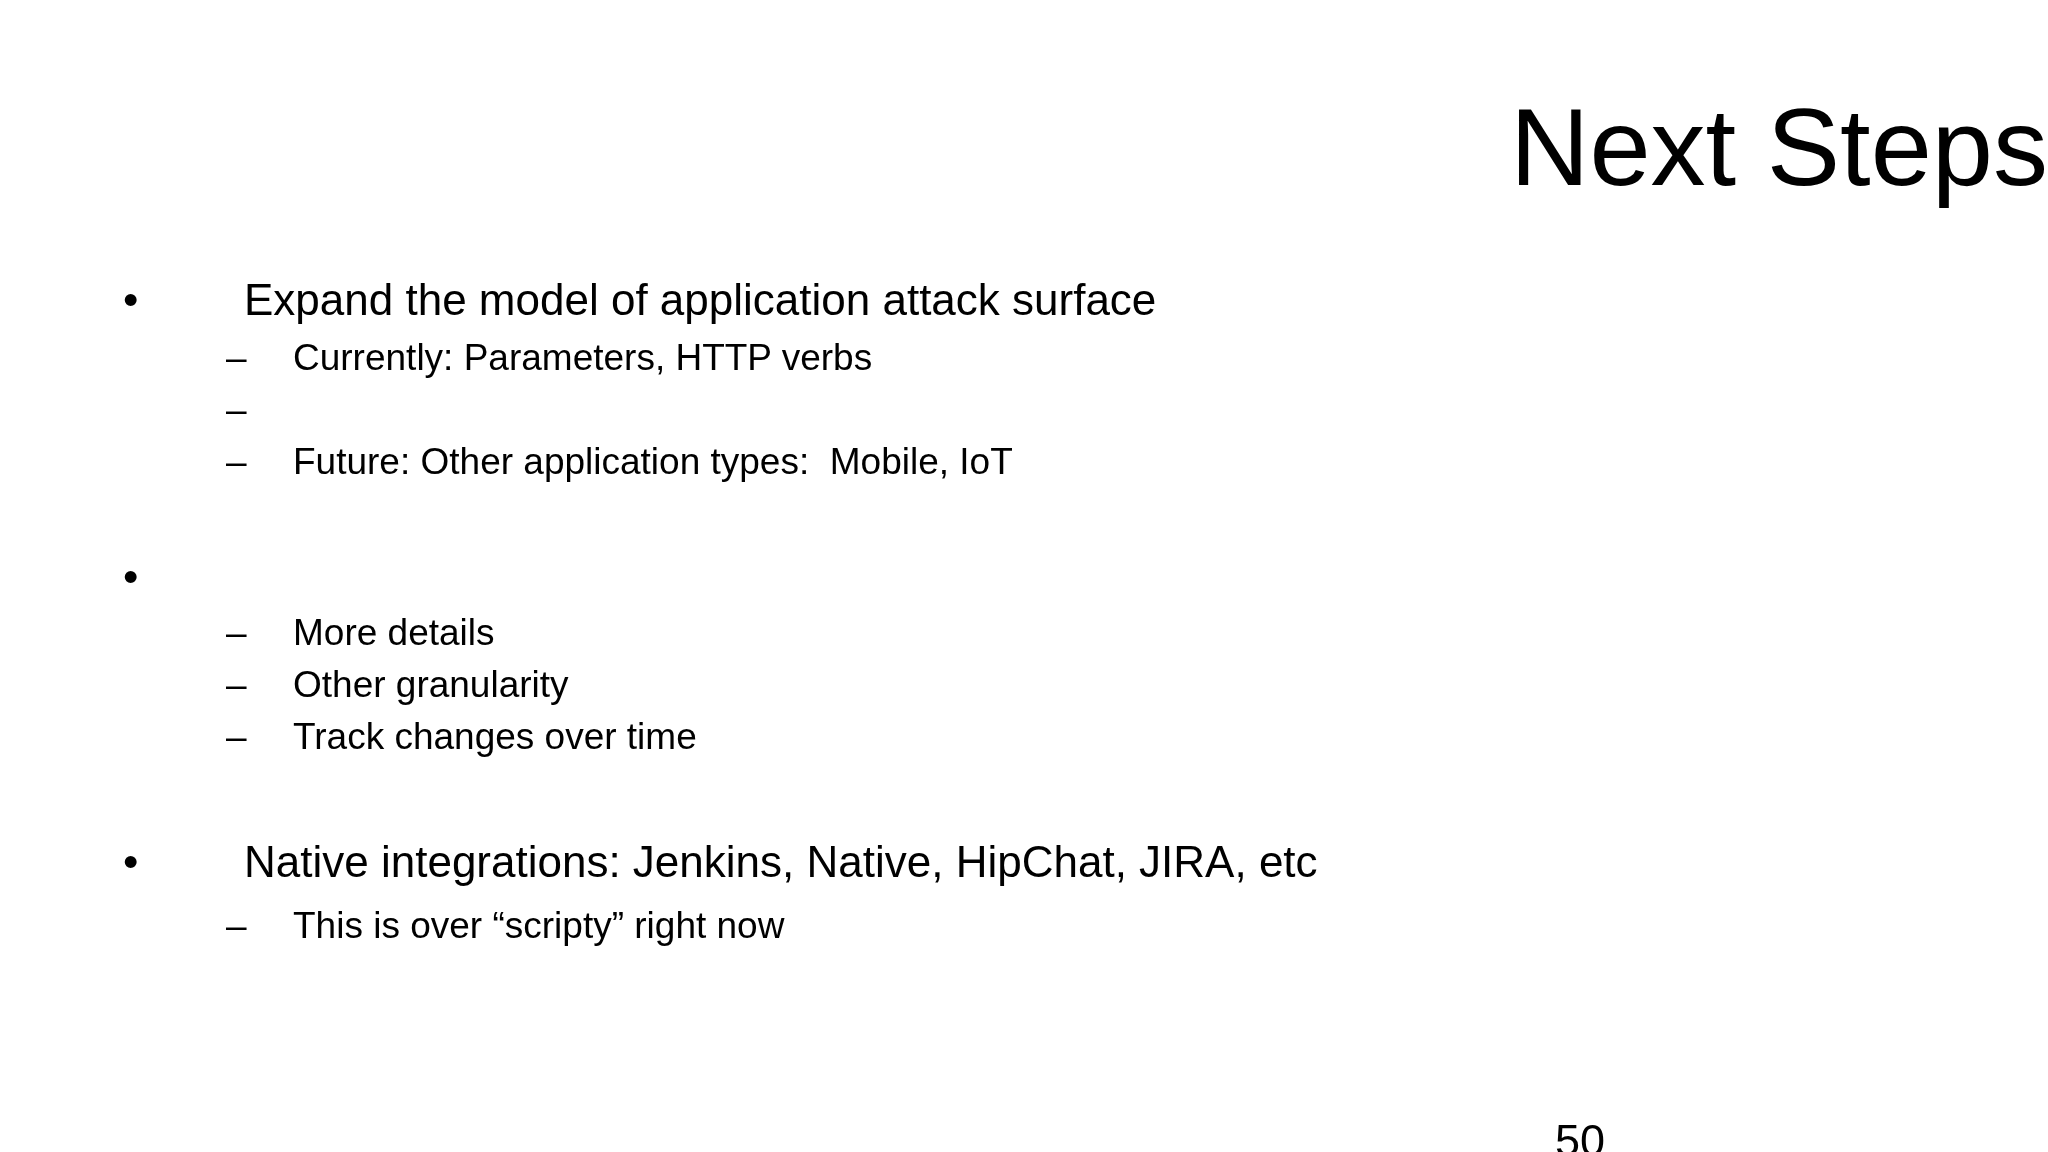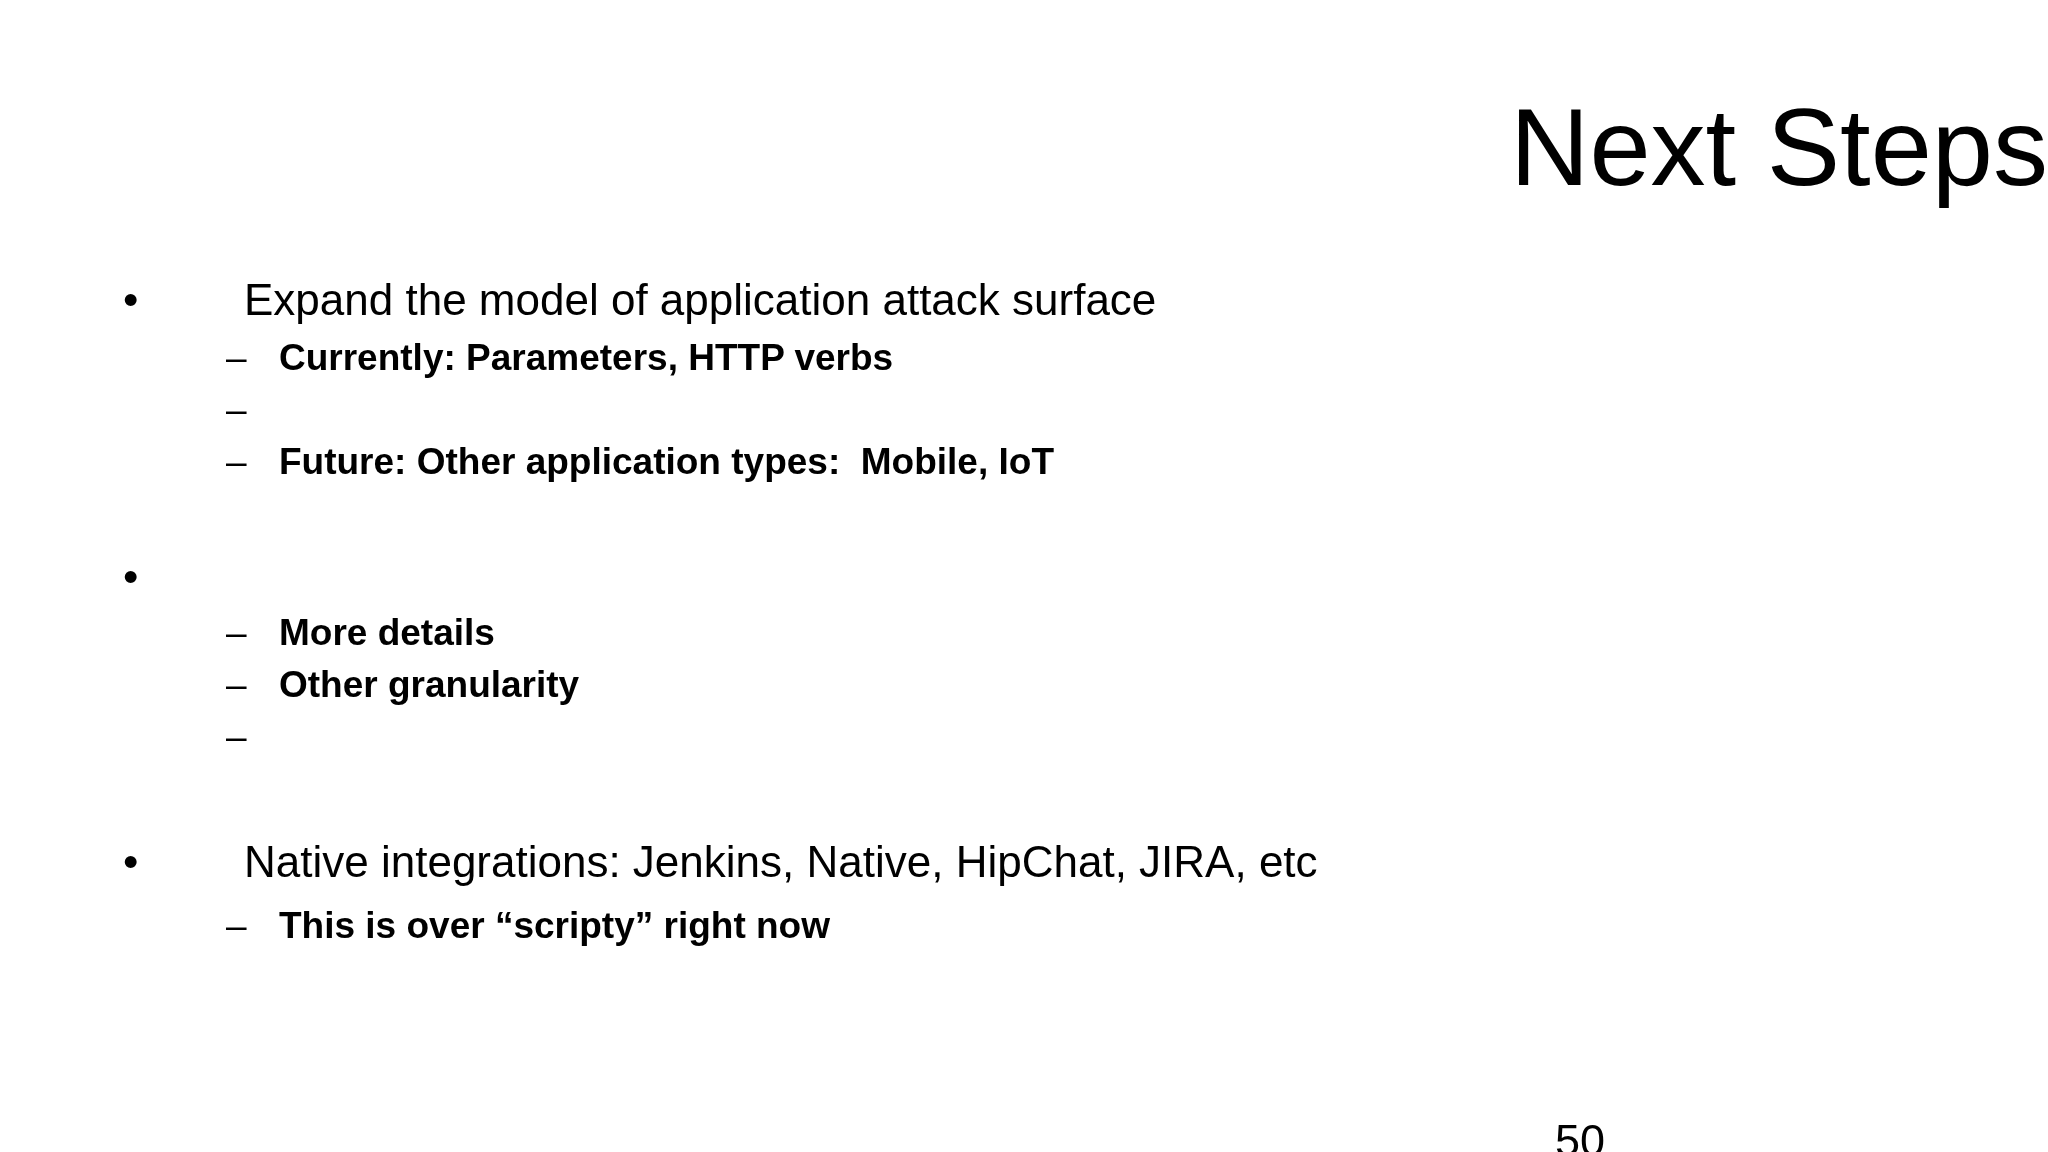--- a/index.html
+++ b/index.html
@@ -36,21 +36,21 @@
     white-space: pre;
     color: #000000;
   }
   .l1 { font-size: 44px; line-height: 1; height: 44px; }
   .l2 { font-size: 37px; line-height: 1; height: 37px; }
   .line .marker { position: absolute; top: 0; }
   .line .text   { position: absolute; top: 0; white-space: pre; }
   .l1 .marker { left: 123px; }
   .l1 .text   { left: 200px; margin-left: 44px; }
   .l2 .marker { left: 226px; }
-  .l2 .text   { left: 279px; font-weight: bold; }
+  .l2 .text   { left: 293px; }
   .pagenum {
     position: absolute;
     left: 1555px;
     top: 1118px;
     font-size: 45px;
     line-height: 1;
     color: #000000;
   }
 </style>
 </head>
@@ -82,20 +82,21 @@
   <div class="line l2" style="top:614px">
     <span class="marker">–</span>
     <span class="text">More details</span>
   </div>
   <div class="line l2" style="top:666px">
     <span class="marker">–</span>
     <span class="text">Other granularity</span>
   </div>
   <div class="line l2" style="top:718px">
     <span class="marker">–</span>
+    <span class="text">Track changes over time</span>
   </div>
 
   <div class="line l1" style="top:840px">
     <span class="marker">•</span>
     <span class="text">Native integrations: Jenkins, Native, HipChat, JIRA, etc</span>
   </div>
   <div class="line l2" style="top:907px">
     <span class="marker">–</span>
     <span class="text">This is over “scripty” right now</span>
   </div>

